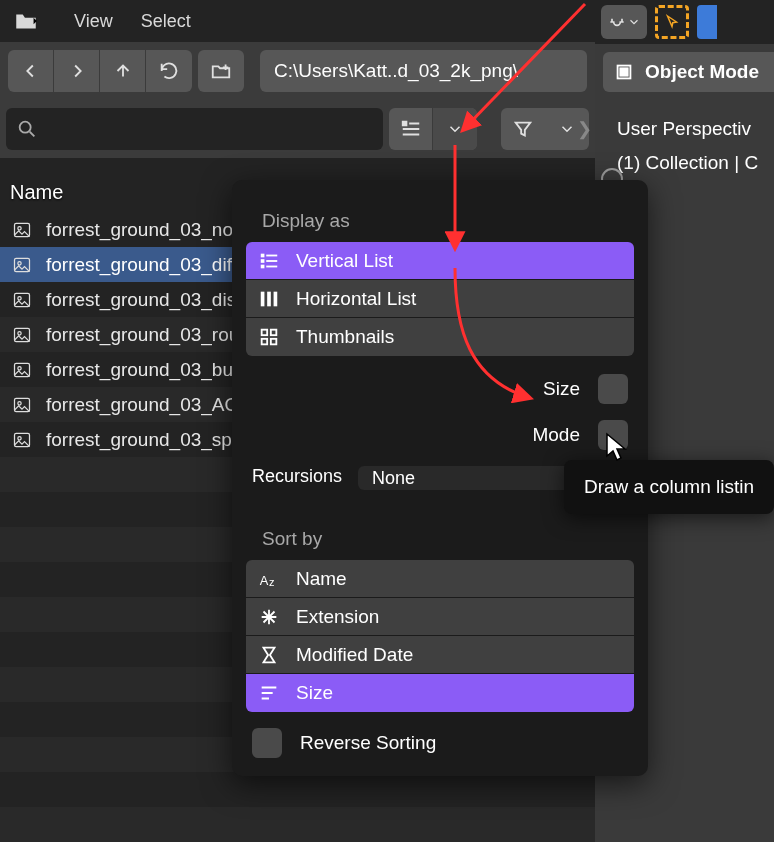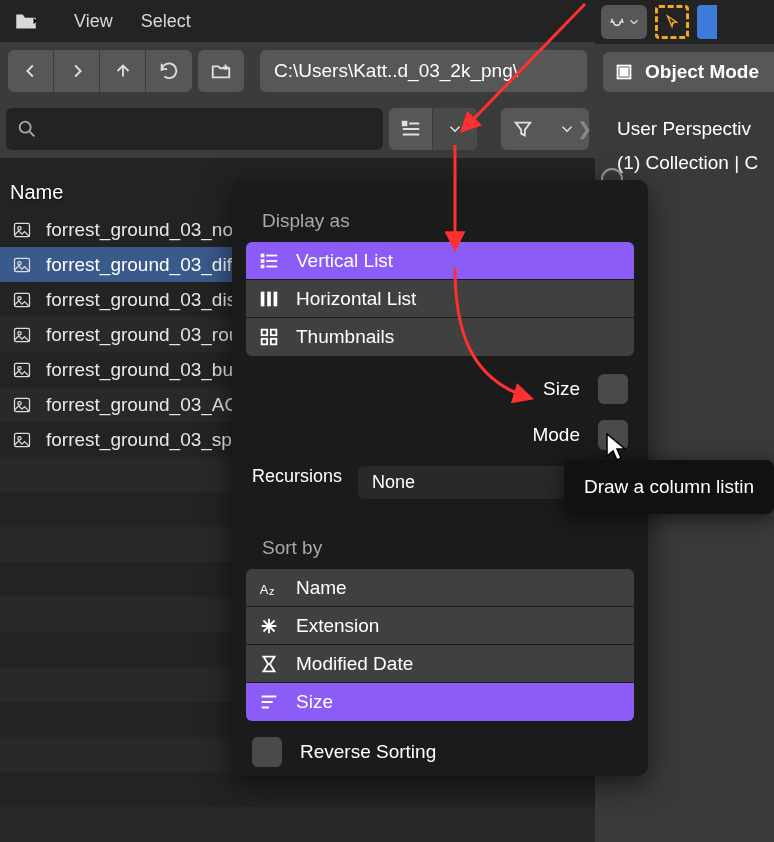--- a/index.html
+++ b/index.html
@@ -61,21 +61,21 @@
   .popover{position:absolute; left:232px; top:180px; width:416px; height:596px; background:#1b1b1b; border-radius:10px; box-shadow:0 8px 30px rgba(0,0,0,.6);}
   .pop-sec-title{color:#a8a8a8; font-size:19px; padding:30px 0 10px 30px;}
   .pop-list{margin:0 14px; border-radius:6px; overflow:hidden;}
   .pop-row{height:38px; background:#404040; display:flex; align-items:center; gap:14px; padding:0 10px; border-bottom:1px solid #1b1b1b; color:#fff; font-size:19px;}
   .pop-row:last-child{border-bottom:none;}
   .pop-row.blue{background:#8b5cf6;}
   .pop-row .rowico{width:26px; display:flex; justify-content:center;}
   .check-row{display:flex; align-items:center; justify-content:flex-end; gap:18px; padding:8px 20px; color:#fff; font-size:19px;}
   .checkbox{width:30px; height:30px; background:#4a4a4a; border-radius:6px;}
   .recrow{display:flex; gap:16px; padding:8px 20px;}
-  .recsel{flex:1; background:#292929; border-radius:6px; height:33px; display:flex; align-items:center; padding:0 14px; color:#fff;}
+  .recsel{flex:1; background:#292929; border-radius:6px; height:24px; display:flex; align-items:center; padding:0 14px; color:#fff;}
   .rev-row{display:flex; align-items:center; gap:18px; padding:16px 24px 0 20px; color:#fff; font-size:19px;}
 
   
   svg.anno{position:absolute; left:0; top:0; width:774px; height:842px; pointer-events:none;}
 
   .chevmore{position:absolute; top:118px; left:577px; color:#888;}
 
   
   .tooltip{position:absolute; left:564px; top:460px; background:#111; border-radius:8px; padding:16px 20px; color:#fff; font-size:19px; white-space:nowrap; box-shadow:0 4px 20px rgba(0,0,0,.6);}
 

